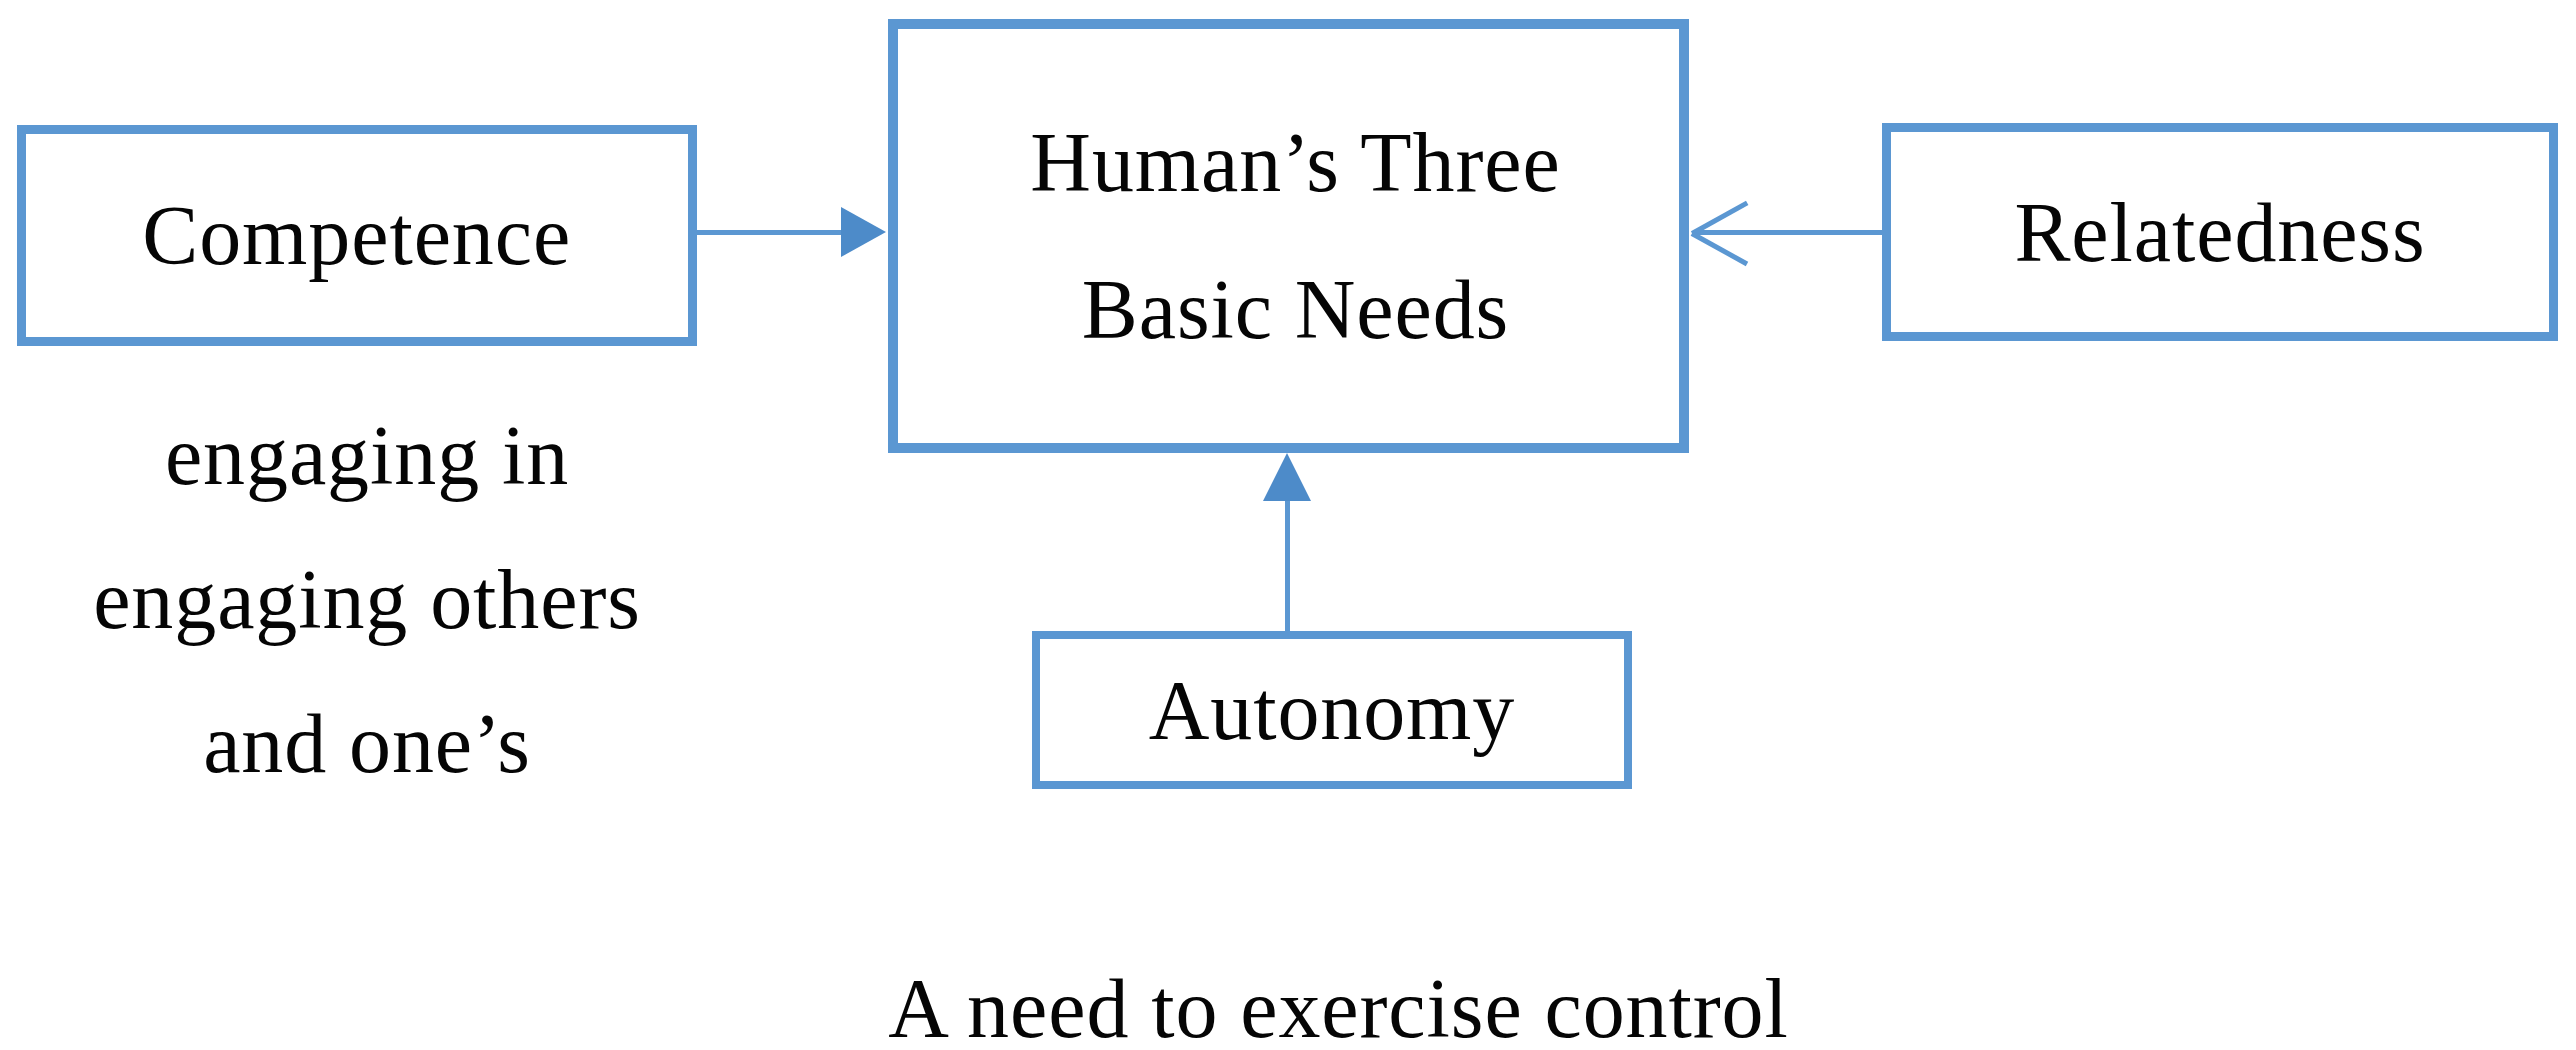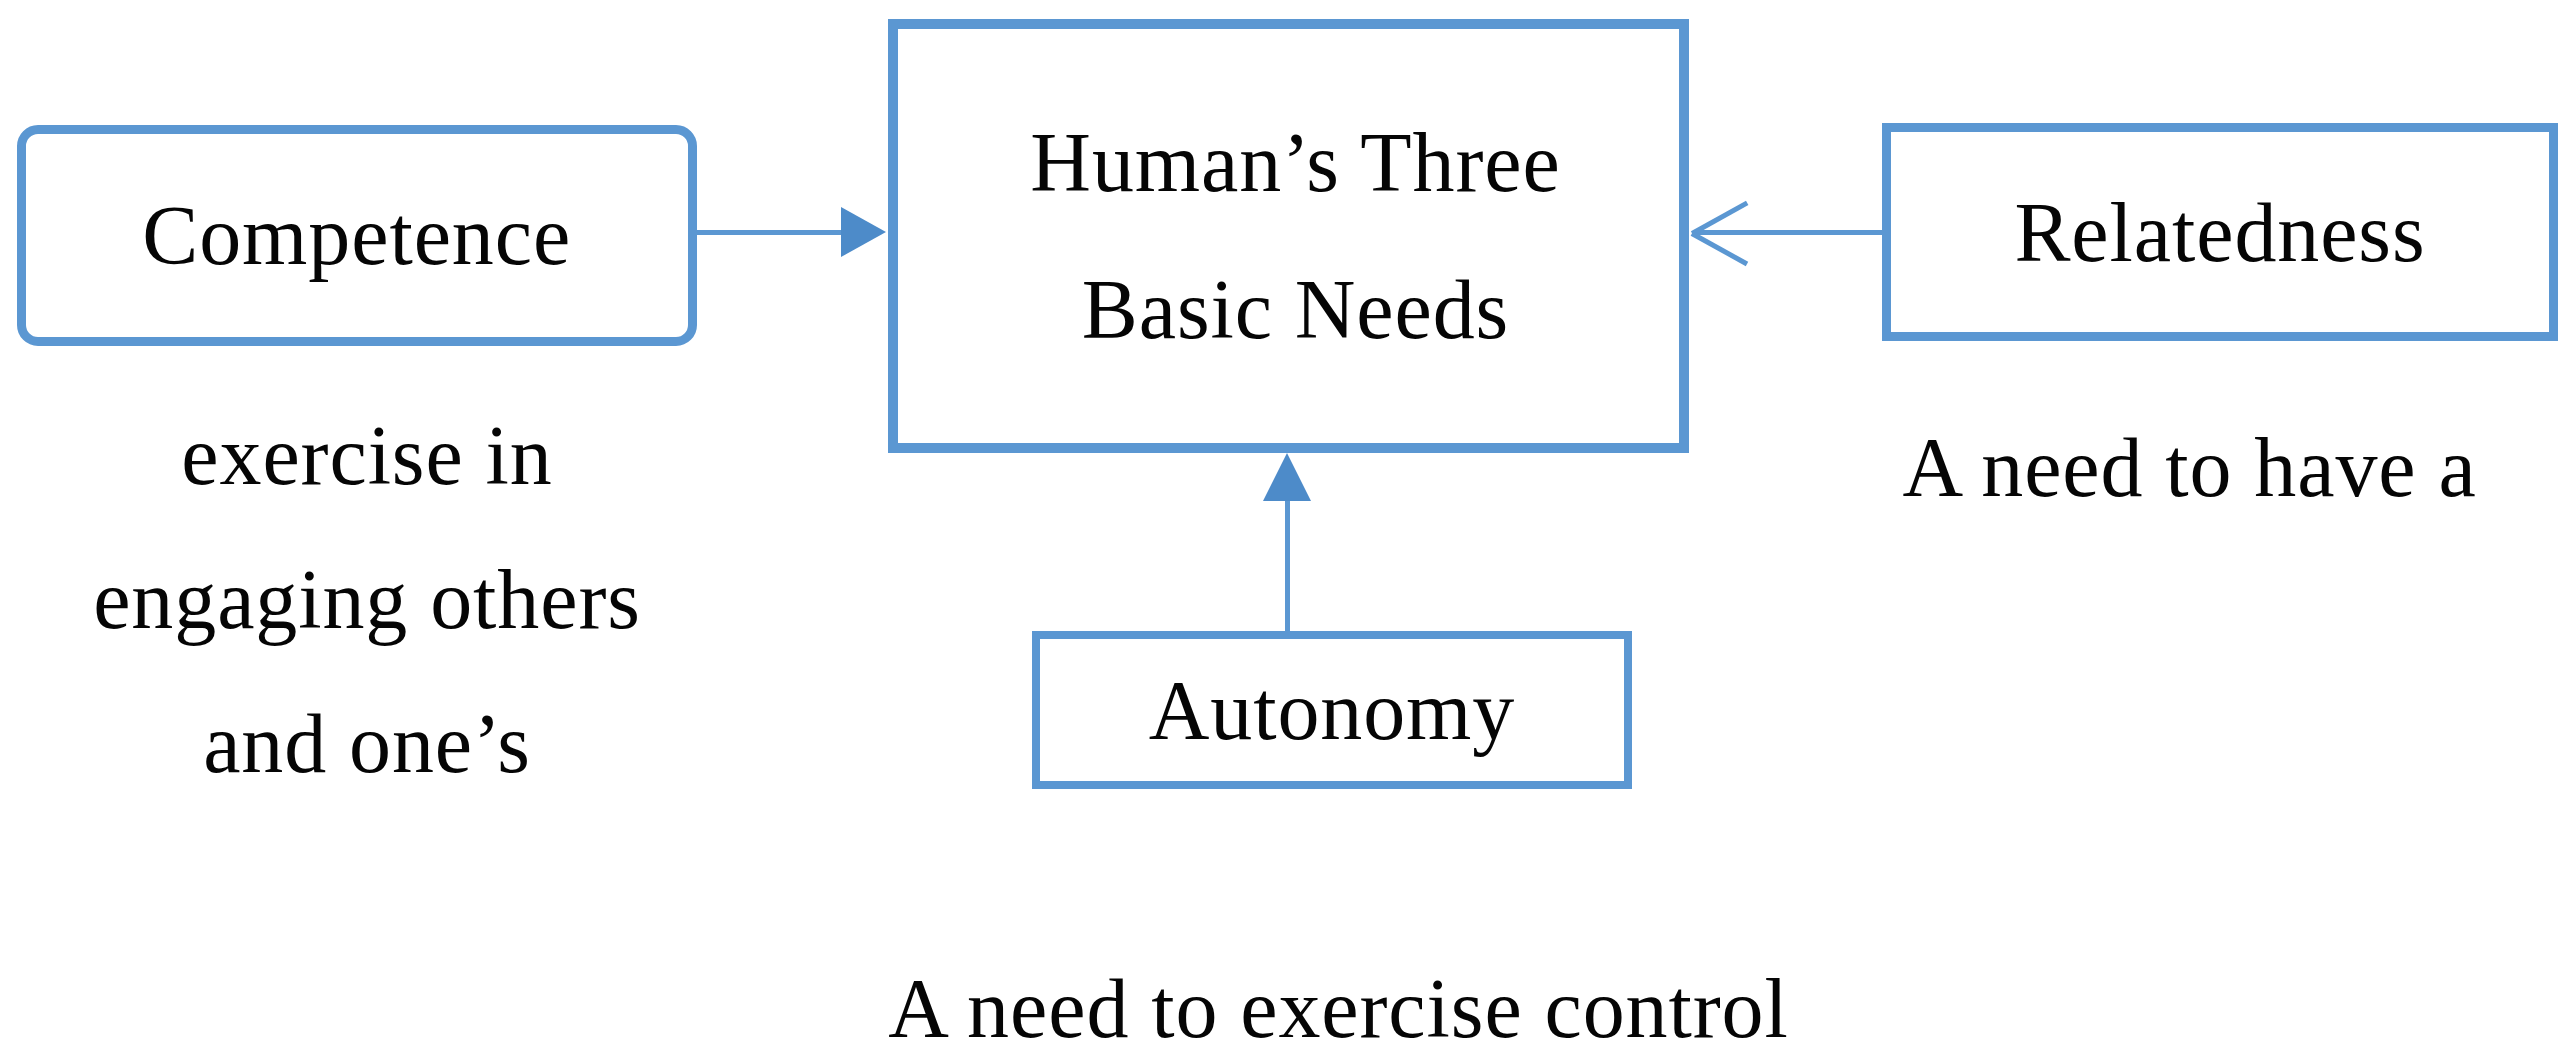--- a/index.html
+++ b/index.html
@@ -37,21 +37,21 @@
   .chev-arm {
     position:absolute; width:63px; height:4.6px; background:#5b97d2;
     transform-origin:left center;
   }
 </style>
 </head>
 <body>
 
 <div class="canvas">
 
-  <div class="box" style="left:16.7px; top:125px; width:680px; height:221px;border-radius:21px;">
+  <div class="box" style="left:16.7px; top:125px; width:680px; height:221px;">
     <span class="box-label">Competence</span>
   </div>
 
   <div class="box" style="left:888px; top:18.6px; width:801px; height:434px; border-width:10.2px;padding-left:14px;">
     <div>
       <span class="center-label-line">Human’s Three</span>
       <span class="center-label-line">Basic Needs</span>
     </div>
   </div>
 
@@ -67,27 +67,26 @@
   <div class="tri-right" style="left:841px; top:207px;"></div>
 
   <div class="hline" style="left:1694px; top:230px; width:189px;"></div>
   <div class="chev-arm" style="left:1692px; top:231px; transform:rotate(-29deg);"></div>
   <div class="chev-arm" style="left:1692px; top:231px; transform:rotate(29deg);"></div>
 
   <div class="vline" style="left:1285px; top:500px; height:131px;"></div>
   <div class="tri-up" style="left:1263px; top:453px;"></div>
 
   <div class="desc" style="left:37px; top:384px; width:660px;">
-    <span class="desc-line">exercise in</span>
+    <span class="desc-line">engaging in</span>
     <span class="desc-line">engaging others</span>
     <span class="desc-line">and one’s</span>
   </div>
 
   <div class="desc" style="left:1827px; top:398px; width:725px;">
-    <span class="desc-line" style="line-height:139px;">A need to have a</span>
   </div>
 
   <div class="desc" style="left:827px; top:939px; width:1023px;">
     <span class="desc-line" style="line-height:139px;">A need to exercise control</span>
   </div>
 
 </div>
 
 
 </body></html>

